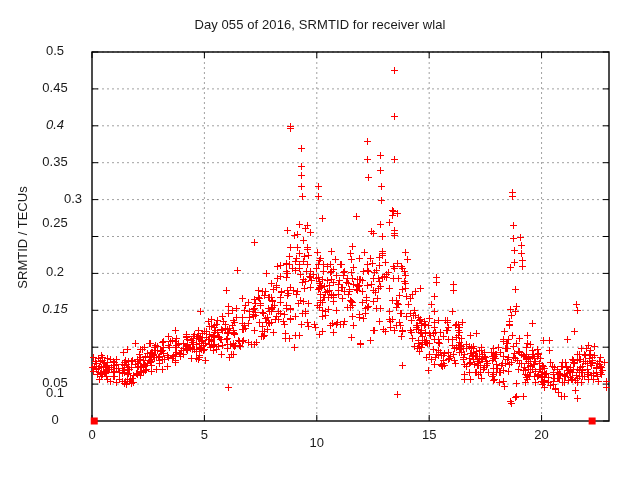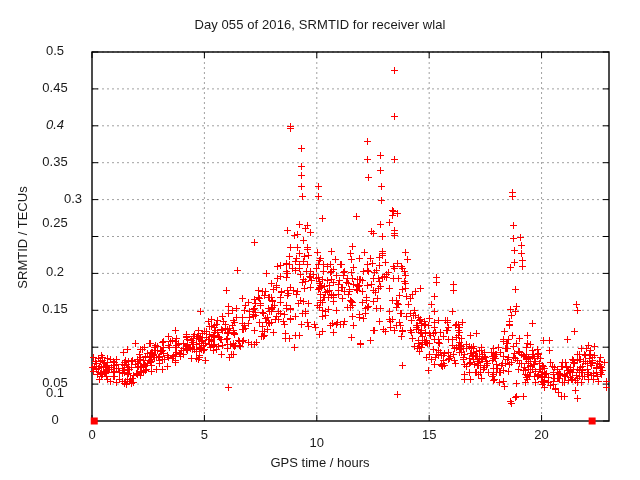--- a/index.html
+++ b/index.html
@@ -38,27 +38,26 @@
 </style>
 </head>
 <body>
 
 <div id="figure">
 
   <div class="title">Day 055 of 2016, SRMTID for receiver wlal</div>
 
   <div class="ylabel">SRMTID / TECUs</div>
 
-  <div class="xlabel">GPS time / hours</div>
 
   <div id="ytick-layer">
       <div class="ytick" style="left: 26px; top: 412px;">0</div>
       <div class="ytick" style="left: 26px; top: 375.1px;">0.05</div>
       <div class="ytick" style="left: 26px; top: 338.2px; margin-top: 47px;">0.1</div>
-      <div class="ytick" style="left: 26px; top: 301.3px;">0.15</div>
+      <div class="ytick" style="left: 26px; top: 301.3px; font-style: italic;">0.15</div>
       <div class="ytick" style="left: 26px; top: 264.4px;">0.2</div>
       <div class="ytick" style="left: 26px; top: 215px;">0.25</div>
       <div class="ytick" style="left: 44px; top: 190.6px;">0.3</div>
       <div class="ytick" style="left: 26px; top: 153.7px;">0.35</div>
       <div class="ytick" style="left: 26px; top: 116.8px; font-style: italic;">0.4</div>
       <div class="ytick" style="left: 26px; top: 79.9px;">0.45</div>
       <div class="ytick" style="left: 26px; top: 43px;">0.5</div>
     </div>
   <div id="xtick-layer">
       <div class="xtick" style="left: 62px; top: 427px;">0</div>

